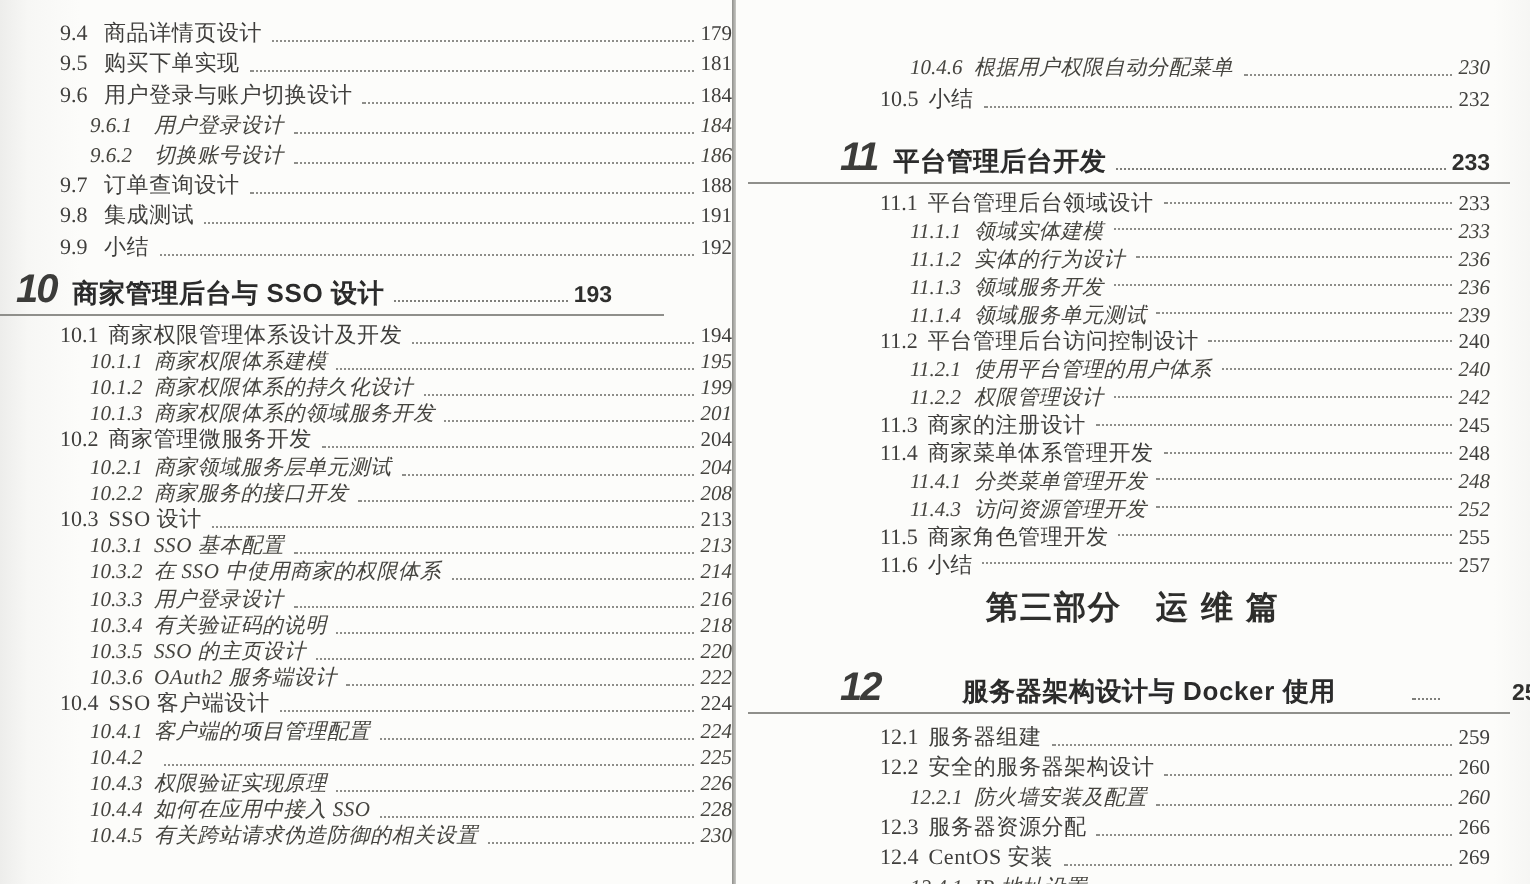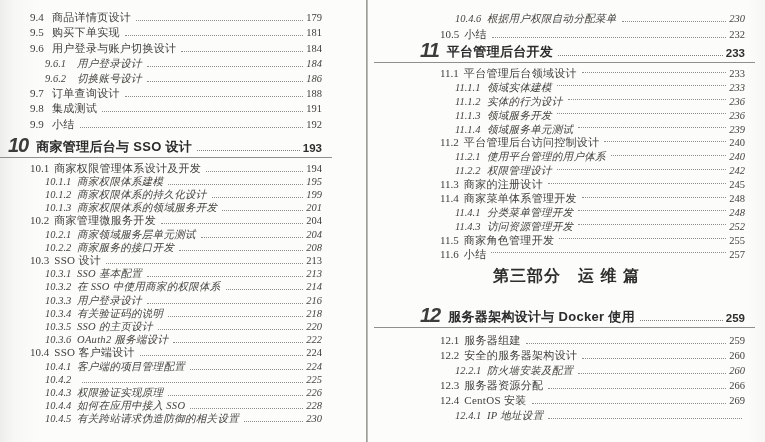--- a/index.html
+++ b/index.html
@@ -9,52 +9,52 @@
     font-family:"Liberation Serif", serif;
     color:#3f3e3c;
   }
   
   .page{position:absolute;top:0;height:442px;box-sizing:border-box;}
   .page-left{
     left:0;width:366px;padding-top:9px;
     background:linear-gradient(90deg,#ededeb 0px,#f7f7f5 14px,#fcfcfa 40px);
   }
   .page-right{
-    left:368px;width:397px;padding-top:9px;
+    left:368px;width:397px;padding-top:25px;
     background:linear-gradient(270deg,#f6f6f4 0px,#fcfcfa 18px);
   }
   .seam{position:absolute;top:0;left:366px;width:2px;height:442px;
     background:linear-gradient(90deg,#8f8f8b,#c9c9c5);}
   
   .row{display:flex;align-items:flex-end;box-sizing:border-box;overflow:hidden;}
-  .page-left  .row{padding-right:44px;font-family:Liberation Serif, serif;}
+  .page-left  .row{font-family:Liberation Serif, serif;}
   .page-right .row{padding-right:20px;}
   .page-left  .row.lv1{padding-left:30px;}
   .page-left  .row.lv2{padding-left:45px;}
   .page-right .row.lv1{padding-left:72px;}
   .page-right .row.lv2{padding-left:87px;}
   .row .num{flex:0 0 auto;min-width:17px;margin-right:5px;font-size:11px;line-height:13px;white-space:nowrap;}
   .row.lv2 .num{min-width:27px;font-size:10.5px;}
   .row .title{flex:0 0 auto;font-size:11px;line-height:13px;white-space:nowrap;letter-spacing:.3px;}
   .row.lv2 .title{font-size:10.5px;}
   .row.lv2 .num,.row.lv2 .title,.row.lv2 .pg{font-style:italic;color:#45443f;}
   .leader{flex:1 1 auto;min-width:14px;border-bottom:1.5px dotted #8d8d89;margin:0 3px 3px 5px;}
   .row .pg{flex:0 0 auto;font-size:10.5px;line-height:13px;}
   
   .page-left  .sec0 .row{height:15.2px;}
   .page-left  .sec2 .row{height:13.2px;}
   .page-right .sec0 .row{height:15.8px;}
   .page-right .sec2 .row{height:13.9px;align-items:center;}
   .page-right .sec5 .row{height:15px;}
   
   .chapter{display:flex;align-items:flex-end;box-sizing:border-box;}
-  .page-left  .chapter{padding-left:8px;padding-right:44px;margin-top:5px;}
+  .page-left  .chapter{padding-left:8px;padding-right:60px;margin-top:5px;}
   .page-right .chapter{padding-right:20px;padding-left:52px;}
-  .page-right .chap1{margin-top:0;}
-  .page-right .chap4{margin-top:5px;}
+  .page-right .chap1{margin-top:13px;}
+  .page-right .chap4{margin-top:5px;gap:33px;}
   .chnum{font-family:"Liberation Sans",sans-serif;font-weight:bold;font-style:italic;
          font-size:20px;line-height:19px;letter-spacing:-1px;color:#3c3c3a;}
   .chtitle{font-family:"Liberation Sans",sans-serif;font-weight:bold;font-size:13px;
            line-height:15px;margin-left:8px;margin-bottom:1px;color:#2b2b2b;white-space:nowrap;letter-spacing:.3px;}
   .chapter .leader{border-bottom:1.6px dotted #7f7f7b;margin-bottom:4px;}
   .chpg{font-family:"Liberation Sans",sans-serif;font-weight:bold;font-size:11.5px;
         line-height:14px;color:#2f2f2d;}
   .rule{height:0;border-top:1px solid #8f8f8b;}
   .page-left  .rule{margin:2px 34px 4px 0;}
   .page-right .rule{margin:2px 10px 4px 6px;}

